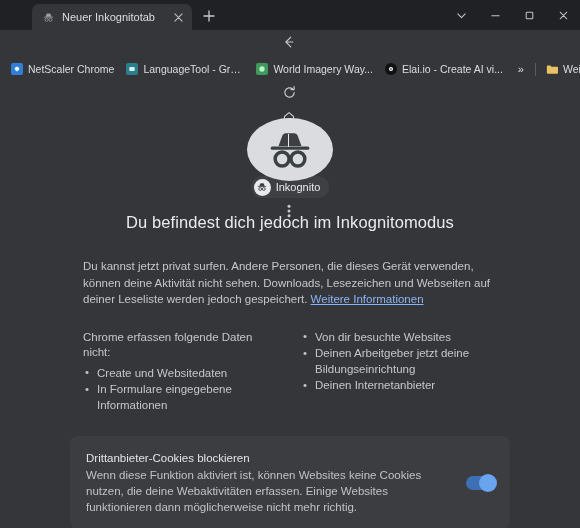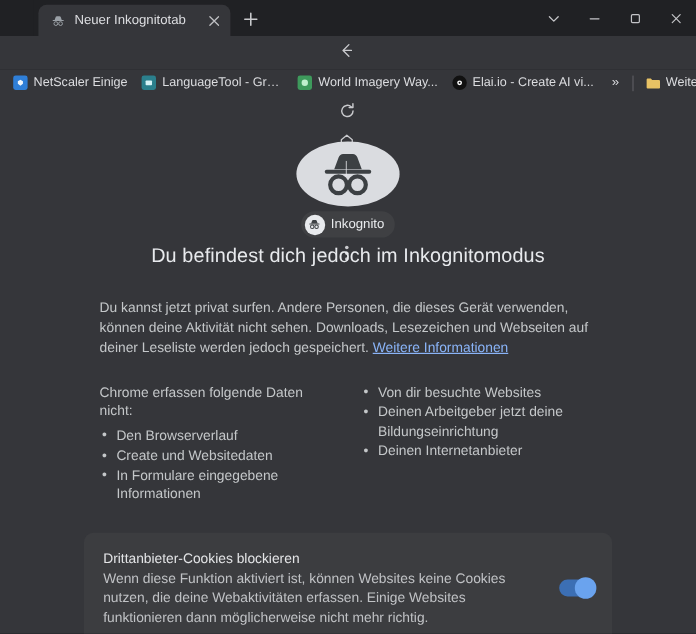--- a/index.html
+++ b/index.html
@@ -415,21 +415,21 @@
   </div>
 </div>
 
 <div class="bookmarks">
   <div class="bm">
     <span class="bm-ico" style="background:#2f7fd8">
       <svg width="8" height="8" viewBox="0 0 12 12" aria-hidden="true">
         <path d="M6 2.2 9.2 4v3.2L6 9.8 2.8 7.2V4z" fill="#ffffff" opacity=".92"></path>
       </svg>
     </span>
-    <span class="bm-label">NetScaler Einige</span>
+    <span class="bm-label">NetScaler Chrome</span>
   </div>
   <div class="bm">
     <span class="bm-ico" style="background:#2b7f8c">
       <svg width="8" height="8" viewBox="0 0 12 12" aria-hidden="true">
         <rect x="2" y="3" width="8" height="6" rx="1" fill="#d6f2f6"></rect>
       </svg>
     </span>
     <span class="bm-label">LanguageTool - Gra...</span>
   </div>
   <div class="bm">
@@ -476,21 +476,20 @@
 
   <h1 class="title">Du befindest dich jedoch im Inkognitomodus</h1>
 
   <div class="content">
     <p class="intro"><span>Du kannst jetzt privat surfen. Andere Personen, die dieses Gerät verwenden, können deine Aktivität nicht sehen. Downloads, Lesezeichen und Webseiten auf deiner Leseliste werden jedoch gespeichert. </span><a href="#">Weitere Informationen</a></p>
 
     <div class="cols">
       <div class="col">
         <h2>Chrome erfassen folgende Daten nicht:</h2>
         <ul>
-          <li>Den Browserverlauf</li>
           <li>Create und Websitedaten</li>
           <li>In Formulare eingegebene Informationen</li>
         </ul>
       </div>
       <div class="col">
         <ul>
           <li>Von dir besuchte Websites</li>
           <li>Deinen Arbeitgeber jetzt deine Bildungseinrichtung</li>
           <li>Deinen Internetanbieter</li>
         </ul>

